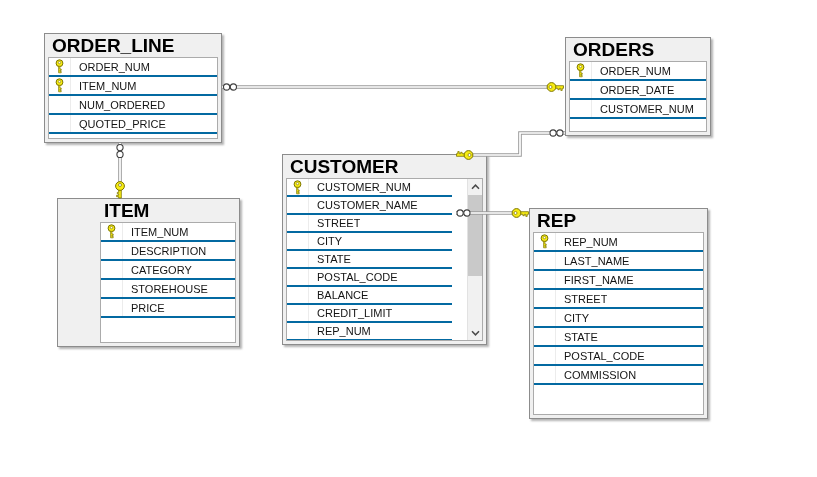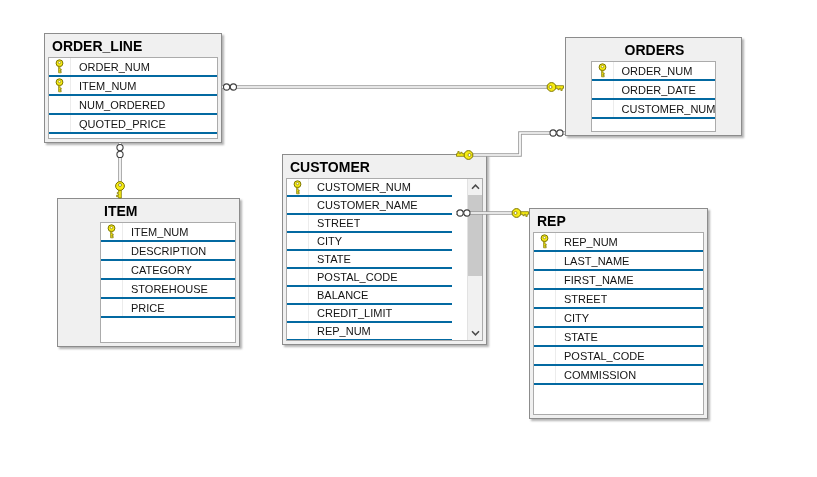--- a/index.html
+++ b/index.html
@@ -12,21 +12,21 @@
   .table-window{
     position:absolute;
     background:#f0f0f0;
     border:1px solid #8c8c8c;
     box-shadow:2px 2px 2px rgba(0,0,0,0.30);
     box-sizing:border-box;
     padding:3px;
     display:flex;flex-direction:column;
   }
   .table-title{
-    font-weight:bold;font-size:14px;color:#000;
+    font-weight:bold;font-size:19px;color:#000;
     padding:1px 2px 3px 4px;height:16px;line-height:16px;
     white-space:nowrap;overflow:hidden;
   }
   .table-grid{
     flex:1;background:#ffffff;border:1px solid #ababab;
     overflow:hidden;position:relative;
   }
   .column-row{
     display:flex;align-items:stretch;height:19px;
     border-bottom:2px solid #0369a1;box-sizing:border-box;
@@ -89,21 +89,21 @@
           <span class="column-name">NUM_ORDERED</span>
         </div>
         <div class="column-row">
           <span class="icon-cell"></span>
           <span class="column-name">QUOTED_PRICE</span>
         </div>
       </div>
     </div>
   </div>
 
-  <div class="table-window" style="left:565px;top:37px;width:177px;height:99px;align-items:center;">
+  <div class="table-window" style="left:565px;top:37px;width:146px;height:99px;">
     <div class="table-title">ORDERS</div>
     <div class="table-grid">
       <div class="rows">
         <div class="column-row">
           <span class="icon-cell">
               <svg width="11" height="15" viewBox="0 0 11 15">
                 <circle cx="5.5" cy="4.2" r="3.4" fill="#f7ec13" stroke="#7c7400" stroke-width="1"></circle>
                 <circle cx="5.5" cy="3.6" r="1.2" fill="#fdfdf5" stroke="#7c7400" stroke-width="0.6"></circle>
                 <path d="M4.6,7.3 L4.6,13.8 L7.2,13.8 L7.2,12.4 L5.9,12.4 L5.9,11.4 L7.2,11.4 L7.2,10 L5.9,10 L5.9,7.3 Z" fill="#f7ec13" stroke="#7c7400" stroke-width="0.7"></path>
               </svg>

